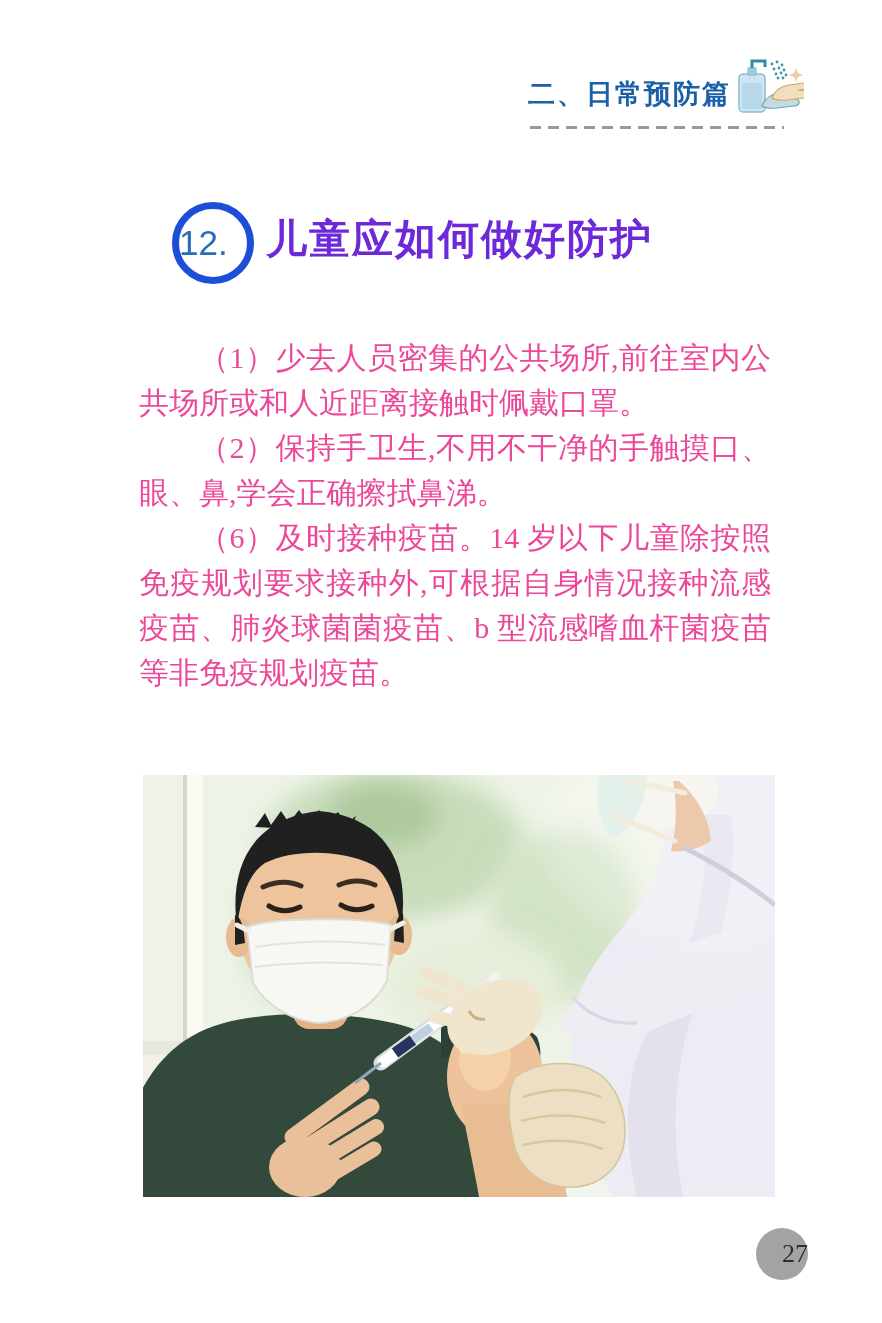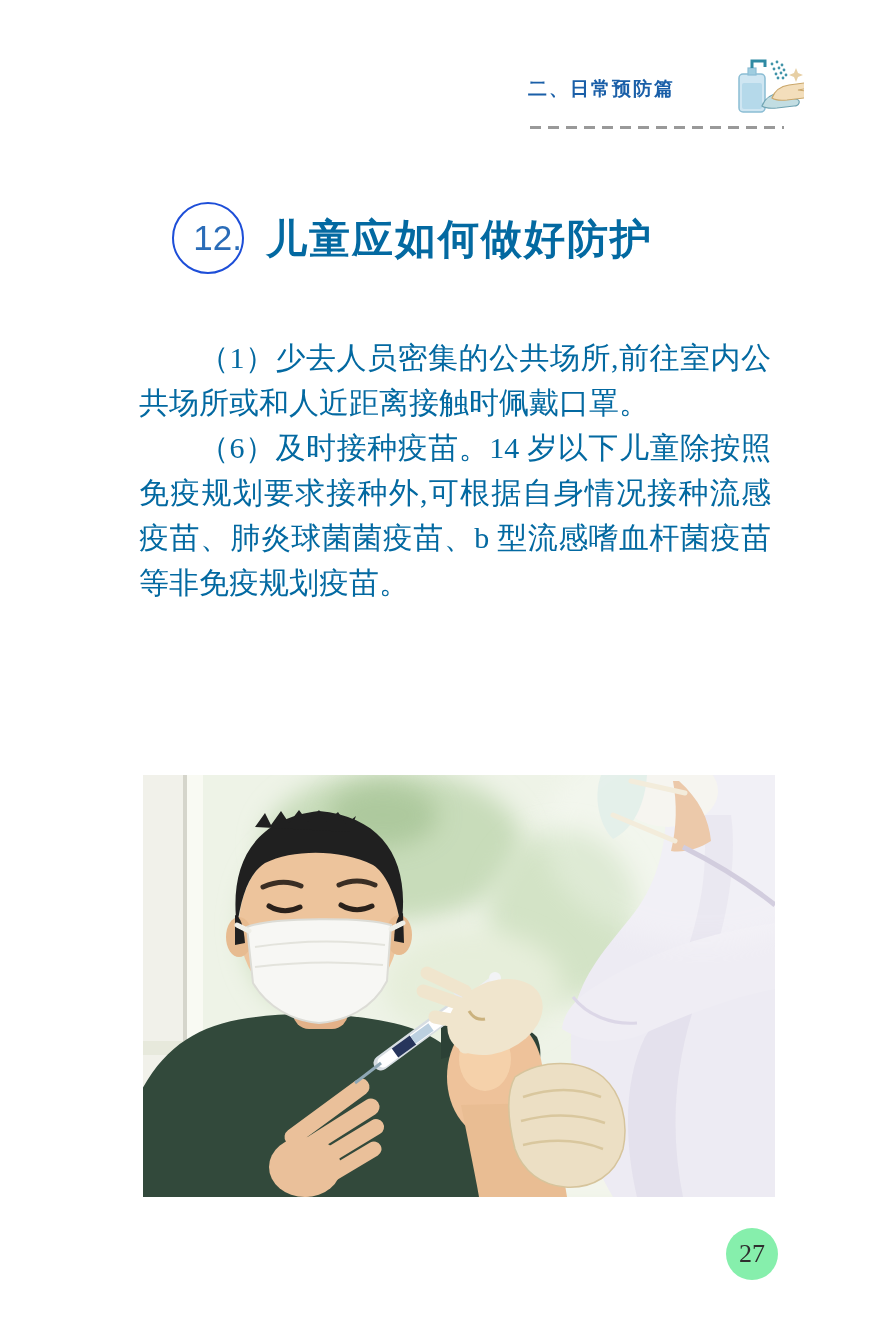--- a/index.html
+++ b/index.html
@@ -6,60 +6,60 @@
   .page{
     position:relative;
     width:882px;height:1323px;
     background:#ffffff;
     overflow:hidden;
     font-family:"Liberation Sans","DejaVu Sans",sans-serif;
   }
   
   .chapter-label{
     position:absolute;left:528px;top:76px;
-    font-size:19px;font-weight:700;color:#1a5fa8;
+    font-size:27px;font-weight:700;color:#1a5fa8;
     letter-spacing:2px;white-space:nowrap;
   }
   .header-icon{position:absolute;left:726px;top:56px;width:78px;height:64px;}
   .dashed-divider{
     position:absolute;left:530px;top:126px;width:254px;height:3px;
     background:repeating-linear-gradient(90deg,#999 0 11px,transparent 11px 18px);
   }
   
   .num-badge{
     position:absolute;left:172px;top:202px;
     width:68px;height:68px;border-radius:50%;
-    border:2px solid #1d4ed8;background:#fff;
-    display:flex;align-items:center;justify-content:flex-end;
+    border:7px solid #1d4ed8;background:#fff;
+    display:flex;align-items:center;justify-content:flex-start;
     font-size:35px;color:#2a6cb8;font-weight:400;
   }
   .section-title{
     position:absolute;left:266px;top:212px;
-    font-size:41px;font-weight:700;color:#0369a1;
+    font-size:41px;font-weight:700;color:#6d28d9;
     letter-spacing:2px;white-space:nowrap;
   }
   
   .body-text{
     position:absolute;left:139px;top:335px;width:632px;
     font-family:"Liberation Serif","DejaVu Serif",serif;
-    font-size:30px;line-height:45px;color:#0369a1;
+    font-size:30px;line-height:45px;color:#ec4899;
     text-align:justify;
   }
   .body-text p{margin:0;text-indent:2em;}
   
   .photo-frame{
     position:absolute;left:143px;top:775px;width:632px;height:422px;
     overflow:hidden;background:#edf2e6;
   }
   .photo-frame svg{display:block;}
   
   .page-num-badge{
-    position:absolute;left:726px;top:1228px;width:52px;height:52px;
-    border-radius:50%;background:#86efac;
-    display:flex;align-items:center;justify-content:center;
+    position:absolute;left:756px;top:1228px;width:52px;height:52px;
+    border-radius:50%;background:#a3a3a3;
+    display:flex;align-items:center;justify-content:flex-end;
     font-family:"Liberation Serif","DejaVu Serif",serif;
     font-size:26px;color:#2f2f2f;
   }
 </style>
 </head>
 <body>
 
 <div class="page">
 
   <div class="chapter-label">二、日常预防篇</div>
@@ -96,20 +96,21 @@
 
   <div class="dashed-divider"></div>
 
   <div class="num-badge">
     <span>12.</span>
   </div>
   <div class="section-title">儿童应如何做好防护</div>
 
   <div class="body-text">
     <p>（1）少去人员密集的公共场所,前往室内公共场所或和人近距离接触时佩戴口罩。</p>
+    <p>（2）保持手卫生,不用不干净的手触摸口、眼、鼻,学会正确擦拭鼻涕。</p>
     <p>（6）及时接种疫苗。14 岁以下儿童除按照免疫规划要求接种外,可根据自身情况接种流感疫苗、肺炎球菌菌疫苗、b 型流感嗜血杆菌疫苗等非免疫规划疫苗。</p>
   </div>
 
   <div class="photo-frame">
     <svg width="632" height="422" viewBox="0 0 632 422">
       <defs>
         <filter id="blurBig" x="-40%" y="-40%" width="180%" height="180%">
             <feGaussianBlur stdDeviation="12"></feGaussianBlur>
           </filter>
         <filter id="blurSm" x="-40%" y="-40%" width="180%" height="180%">

